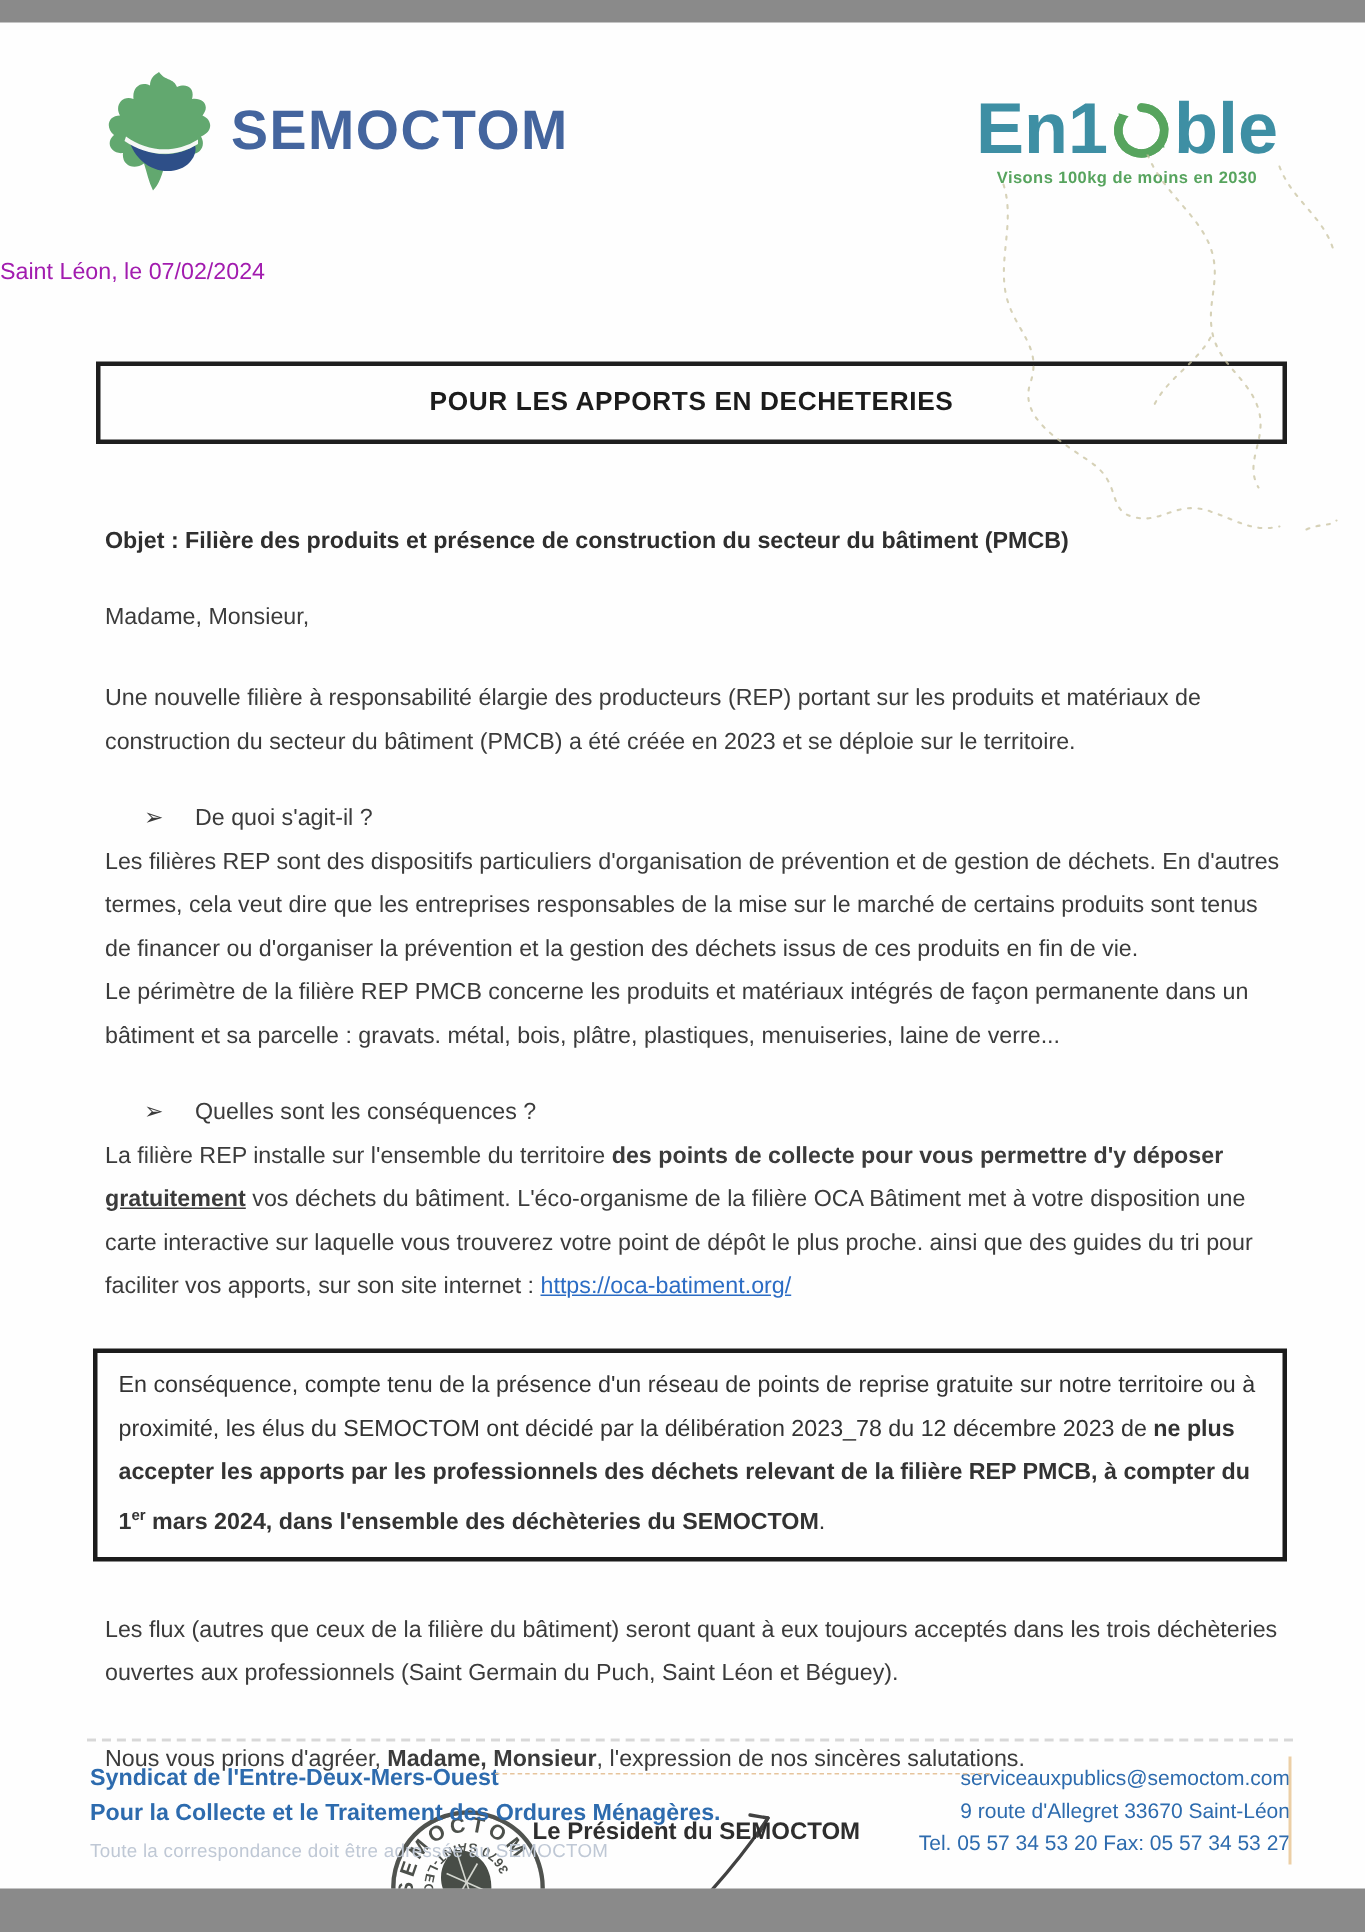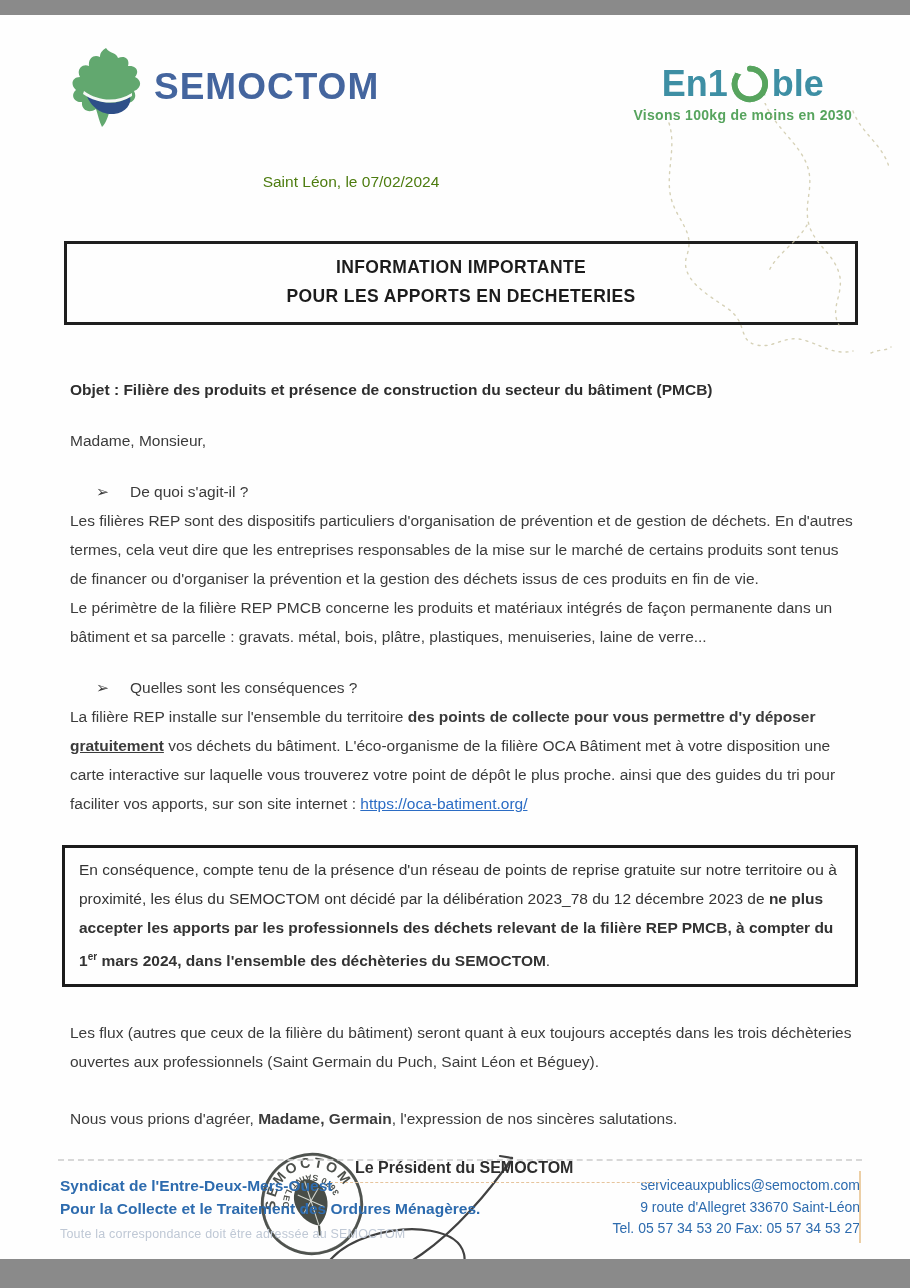--- a/index.html
+++ b/index.html
@@ -12,26 +12,26 @@
     font-family:"Liberation Sans","DejaVu Sans",sans-serif;
     color:#3b3b3b;
     overflow:hidden;
   }
   
   .header { display:flex; justify-content:space-between; align-items:flex-start;
             padding:30px 50px 0 72px; }
   .brand { display:flex; align-items:center; gap:10px; }
   .brand-name { font-size:37px; font-weight:700; color:#44659e; letter-spacing:1px; }
   .enable { text-align:center; margin-top:18px; padding-right:8px; }
-  .enable-word { display:flex; align-items:center; justify-content:center; font-weight:700; font-size:36px; color:#3e8fa4; line-height:1; }
-  .enable-tag { font-size:14px; font-weight:700; color:#57a45e; margin-top:2px; letter-spacing:0.3px; }
+  .enable-word { display:flex; align-items:center; justify-content:center; font-weight:700; font-size:48px; color:#3e8fa4; line-height:1; }
+  .enable-tag { font-size:11px; font-weight:700; color:#57a45e; margin-top:2px; letter-spacing:0.3px; }
   
   .watermark { position:absolute; top:88px; right:18px; width:235px; height:345px; pointer-events:none; }
   
-  .date-line { margin-top:44px; text-align:center; padding-right:208px; font-size:15.5px; color:#4d7c0f; }
+  .date-line { margin-top:44px; text-align:left; padding-right:208px; font-size:15.5px; color:#a21caf; }
   
   .title-box { margin:50px 52px 0 64px; border:3px solid #1e1e1e;
                padding:9px 10px 11px; text-align:center; }
   .title-box div { font-size:17.5px; font-weight:700; color:#1c1c1c; letter-spacing:0.4px; line-height:1.65; }
   
   .body { padding:0 52px 0 70px; font-size:15.5px; line-height:29px; color:#3b3b3b; }
   .p-objet   { margin-top:50px; font-weight:700; color:#2e2e2e; }
   .p-salut   { margin-top:22px; }
   .p-intro   { margin-top:25px; }
   .bullet-line { margin-top:22px; padding-left:26px; }
@@ -97,41 +97,41 @@
         </svg>
           <span>ble</span>
       </div>
       <div class="enable-tag">Visons 100kg de moins en 2030</div>
     </div>
   </div>
 
   <div class="date-line">Saint Léon, le 07/02/2024</div>
 
   <div class="title-box">
-    <div>INFORMATION IMPORTANTE</div>
     <div>POUR LES APPORTS EN DECHETERIES</div>
   </div>
 
   <div class="body">
     <p class="p-objet"><span style="font-weight: 700;">Objet : Filière des produits et présence de construction du secteur du bâtiment (PMCB)</span></p>
     <p class="p-salut"><span>Madame, Monsieur,</span></p>
+    <p class="p-intro"><span>Une nouvelle filière à responsabilité élargie des producteurs (REP) portant sur les produits et matériaux de construction du secteur du bâtiment (PMCB) a été créée en 2023 et se déploie sur le territoire.</span></p>
 
     <p class="bullet-line"><span class="bullet-glyph">➢</span><span><span>De quoi s'agit-il ?</span></span></p>
     <p class="p-follow"><span>Les filières REP sont des dispositifs particuliers d'organisation de prévention et de gestion de déchets. En d'autres termes, cela veut dire que les entreprises responsables de la mise sur le marché de certains produits sont tenus de financer ou d'organiser la prévention et la gestion des déchets issus de ces produits en fin de vie.</span></p>
     <p class="p-follow"><span>Le périmètre de la filière REP PMCB concerne les produits et matériaux intégrés de façon permanente dans un bâtiment et sa parcelle : gravats. métal, bois, plâtre, plastiques, menuiseries, laine de verre...</span></p>
 
     <p class="bullet-line"><span class="bullet-glyph">➢</span><span><span>Quelles sont les conséquences ?</span></span></p>
     <p class="p-q2body"><span>La filière REP installe sur l'ensemble du territoire </span><span style="font-weight: 700;">des points de collecte pour vous permettre d'y déposer </span><span style="font-weight: 700; text-decoration: underline;">gratuitement</span><span> vos déchets du bâtiment. L'éco-organisme de la filière OCA Bâtiment met à votre disposition une carte interactive sur laquelle vous trouverez votre point de dépôt le plus proche. ainsi que des guides du tri pour faciliter vos apports, sur son site internet : </span><a class="doc-link" href="#">https://oca-batiment.org/</a></p>
   </div>
 
   <div class="alert-box"><span>En conséquence, compte tenu de la présence d'un réseau de points de reprise gratuite sur notre territoire ou à proximité, les élus du SEMOCTOM ont décidé par la délibération 2023_78 du 12 décembre 2023 de </span><span style="font-weight: 700;">ne plus accepter les apports par les professionnels des déchets relevant de la filière REP PMCB, à compter du 1</span><sup style="font-weight: 700;">er</sup><span style="font-weight: 700;"> mars 2024, dans l'ensemble des déchèteries du SEMOCTOM</span><span>.</span></div>
 
   <div class="body">
     <p class="p-flux"><span>Les flux (autres que ceux de la filière du bâtiment) seront quant à eux toujours acceptés dans les trois déchèteries ouvertes aux professionnels (Saint Germain du Puch, Saint Léon et Béguey).</span></p>
-    <p class="p-close"><span>Nous vous prions d'agréer, </span><span style="font-weight: 700;">Madame, Germain</span><span>, l'expression de nos sincères salutations.</span></p>
+    <p class="p-close"><span>Nous vous prions d'agréer, </span><span style="font-weight: 700;">Madame, Monsieur</span><span>, l'expression de nos sincères salutations.</span></p>
   </div>
 
   <div class="sig-area">
     <svg class="stamp" width="108" height="108" viewBox="0 0 100 100">
       <defs>
         <path id="arcTop" d="M 50,50 m -34,0 a 34,34 0 1 1 68,0"></path>
         <path id="arcBot" d="M 50,50 m -27,0 a 27,27 0 1 0 54,0" transform="rotate(180 50 50)"></path>
       </defs>
       <circle cx="50" cy="50" r="46" fill="none" stroke="#383c37" stroke-width="2.6"></circle>
       <circle cx="50" cy="50" r="45" fill="none" stroke="#383c37" stroke-width="0.8" opacity="0.5"></circle>

